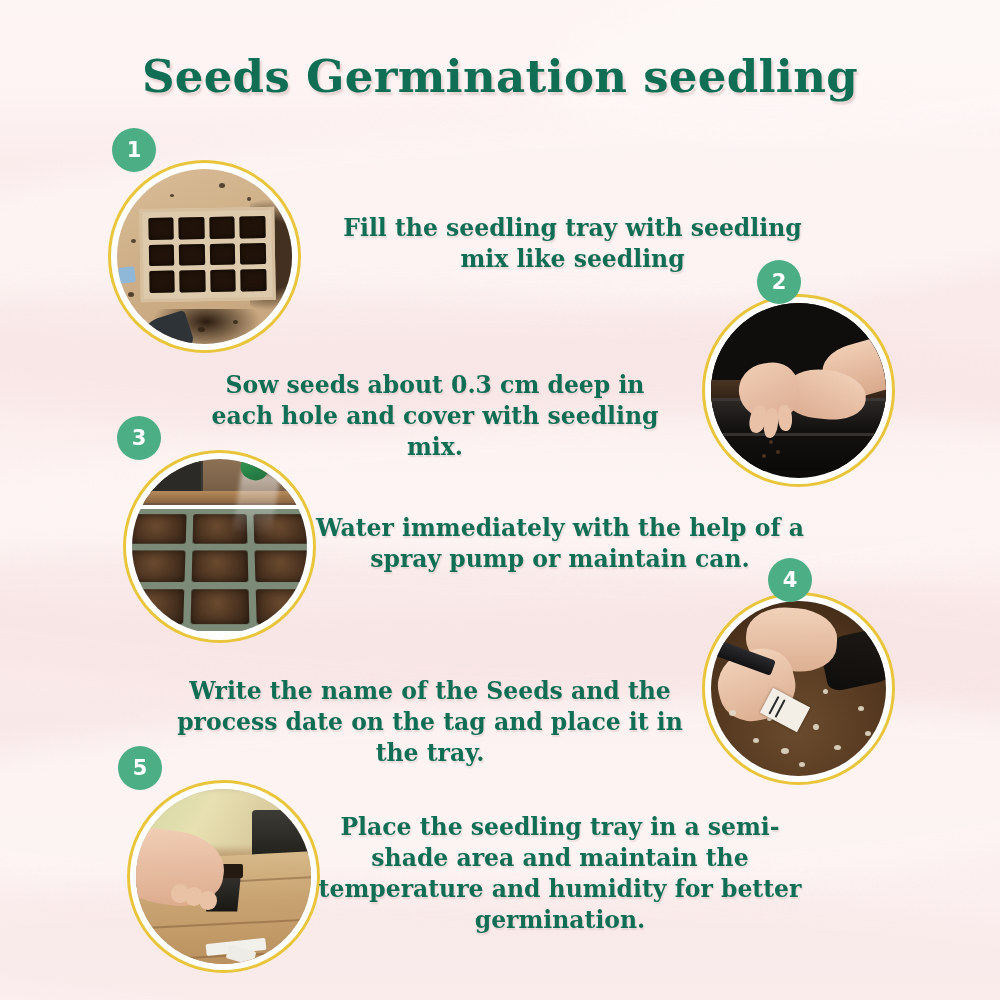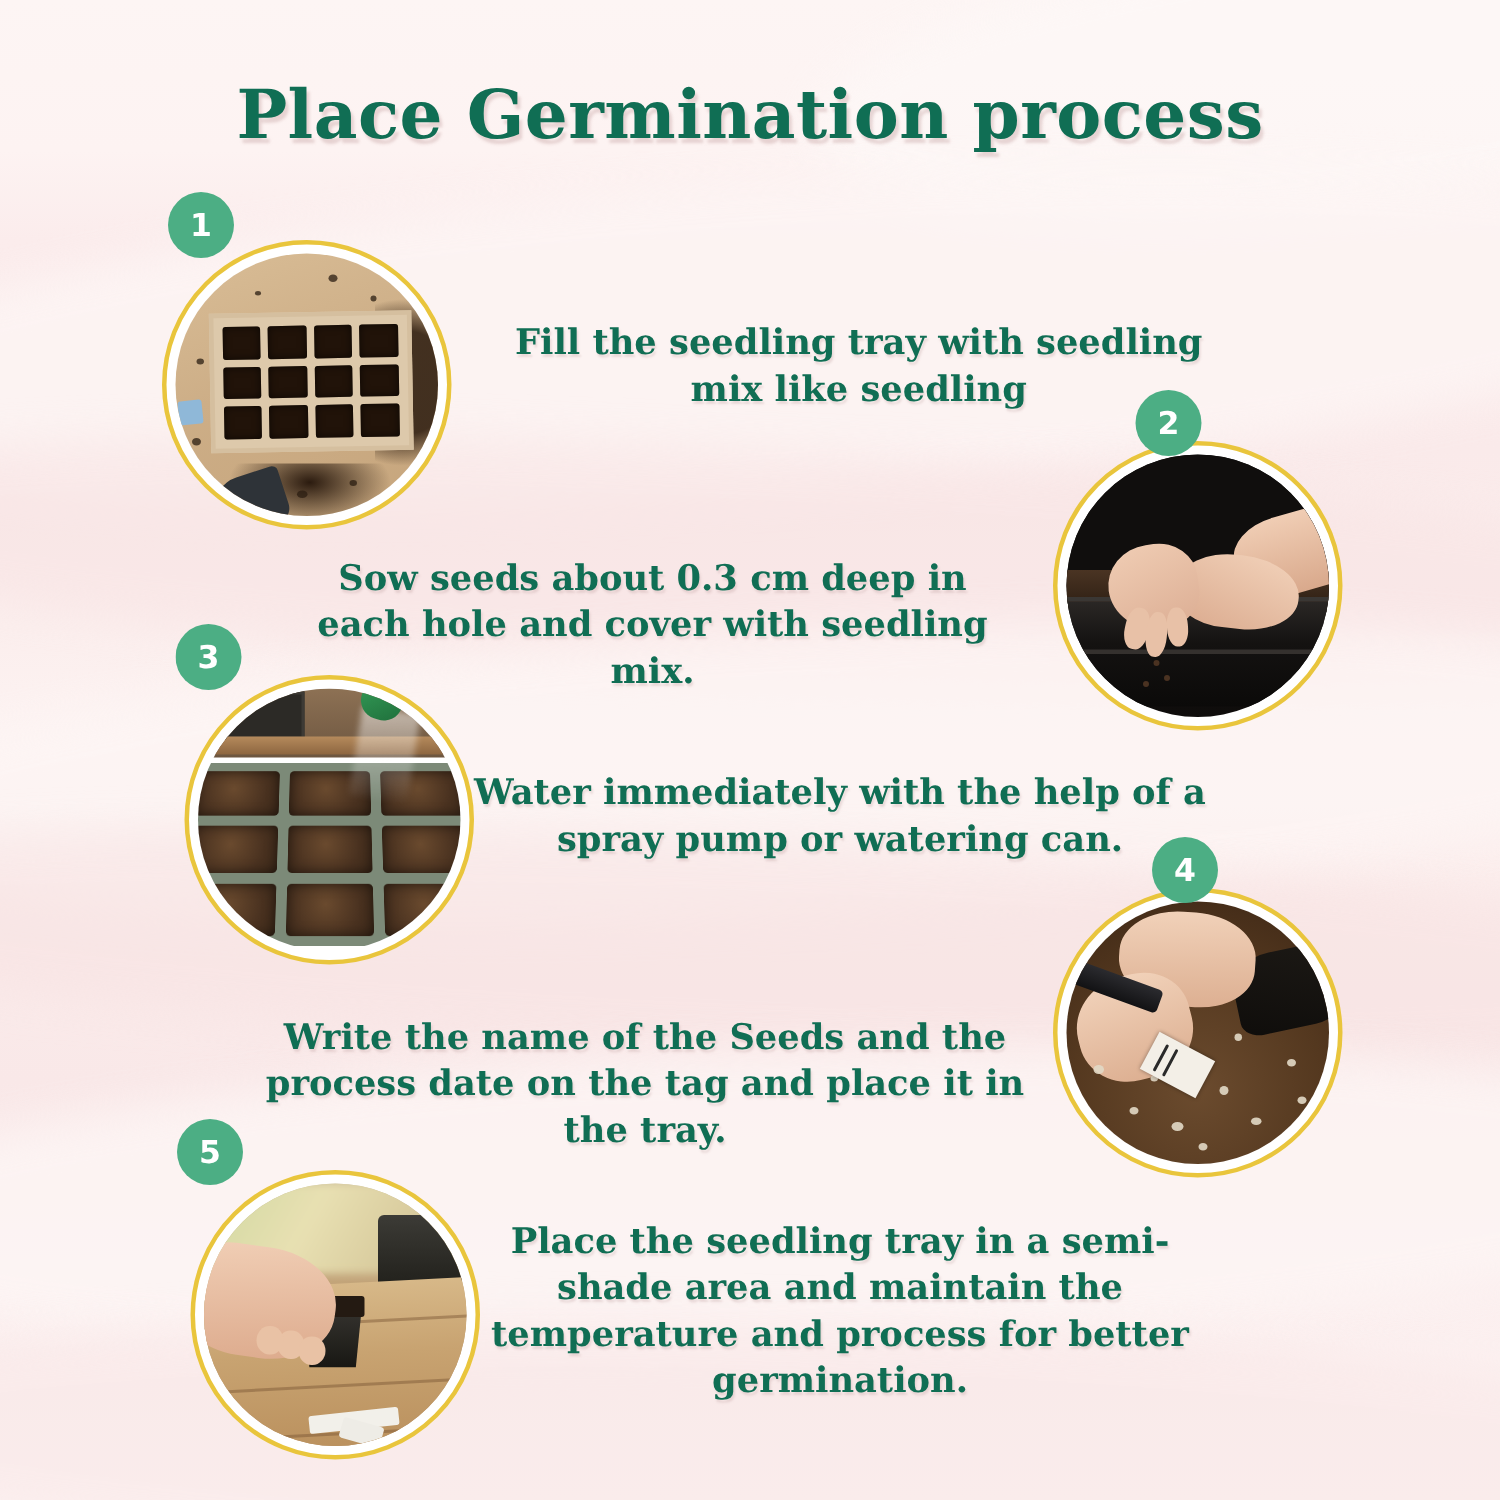--- a/index.html
+++ b/index.html
@@ -298,21 +298,21 @@
 
   <div class="bg-base"></div>
   <div class="bg-wave w7"></div>
   <div class="bg-wave w1"></div>
   <div class="bg-wave w2"></div>
   <div class="bg-wave w3"></div>
   <div class="bg-wave w4"></div>
   <div class="bg-wave w5"></div>
   <div class="bg-wave w6"></div>
 
-  <div class="title">Place Germination process</div>
+  <div class="title">Seeds Germination seedling</div>
 
   <div class="step">
     <div class="badge" style="left:112px; top:128px;">1</div>
 
     <div class="photo-wrap" style="left:108px; top:160px; width:193px; height:193px;">
       <div class="photo scene1">
         <div class="soilpile"></div>
         <div class="bluetag"></div>
         <div class="tray">
           <div class="cell"></div>
@@ -386,21 +386,21 @@
             <div class="gcell"></div>
           <div class="gcell"></div>
             <div class="gcell"></div>
             <div class="gcell"></div>
         </div>
         <div class="spray"></div>
         <div class="nozzle"></div>
       </div>
     </div>
 
-    <div class="caption" style="left:295px; top:513px; width:530px;">Water immediately with the help of a spray pump or watering can.</div>
+    <div class="caption" style="left:295px; top:513px; width:530px;">Water immediately with the help of a spray pump or maintain can.</div>
   </div>
 
   <div class="step">
     <div class="badge" style="left:768px; top:558px;">4</div>
 
     <div class="photo-wrap" style="left:702px; top:592px; width:193px; height:193px;">
       <div class="photo scene4">
         <div class="darkedge"></div>
         <div class="hand h-top"></div>
         <div class="hand h-bottom"></div>
@@ -443,16 +443,16 @@
         <div class="potsoil"></div>
         <div class="arm5"></div>
         <div class="knuck" style="left:28%; top:56%; width:10%; height:11%;"></div>
         <div class="knuck" style="left:36%; top:58%; width:10%; height:11%;"></div>
         <div class="knuck" style="left:20%; top:54%; width:10%; height:11%;"></div>
         <div class="whitetag"></div>
         <div class="whitetag2"></div>
       </div>
     </div>
 
-    <div class="caption" style="left:305px; top:812px; width:510px;">Place the seedling tray in a semi-shade area and maintain the temperature and process for better germination.</div>
+    <div class="caption" style="left:305px; top:812px; width:510px;">Place the seedling tray in a semi-shade area and maintain the temperature and humidity for better germination.</div>
   </div>
 
 </div>
 
 </body></html>

